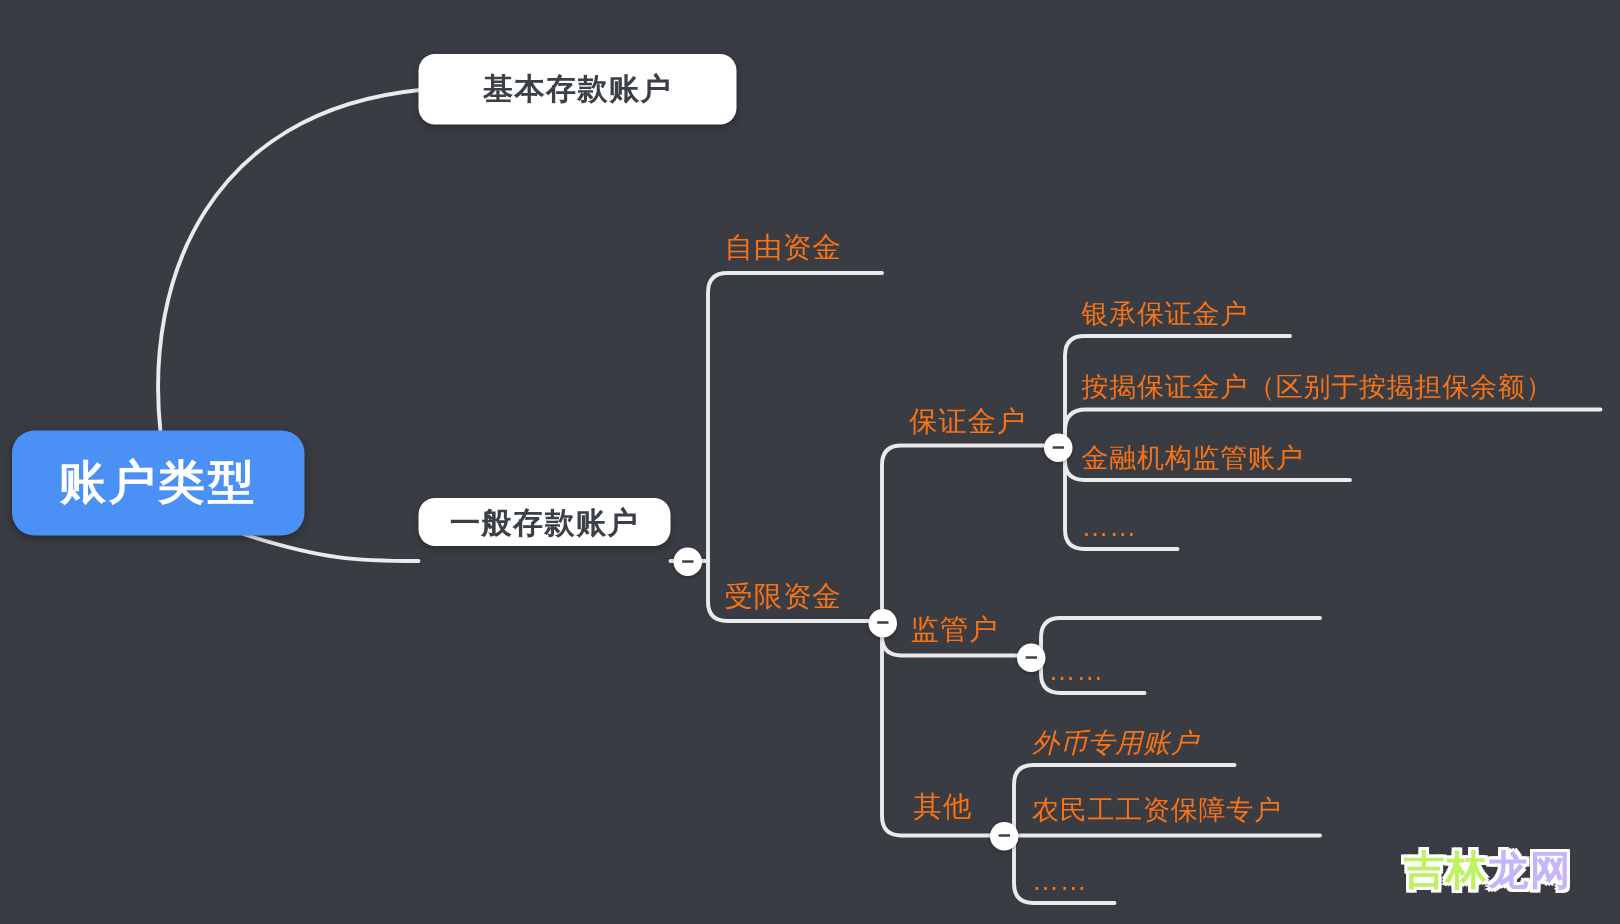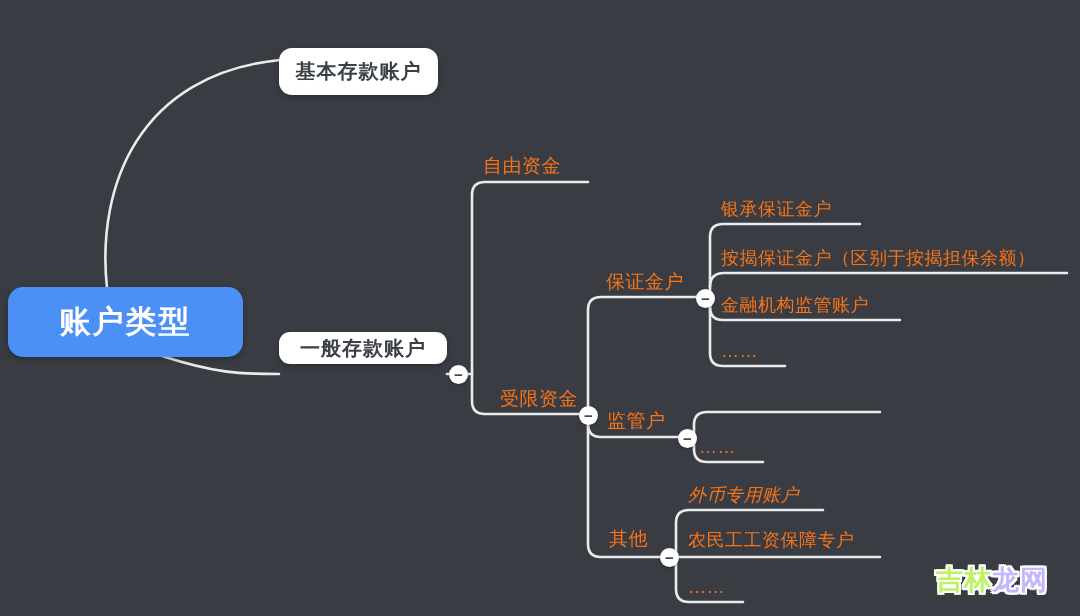--- a/index.html
+++ b/index.html
@@ -96,33 +96,33 @@
     <path d="M 860,224 L 723,224 Q 710,224 710,237 L 710,353 Q 710,366 723,366 L 785,366"></path>
     <path d="M 710,287 Q 710,273 724,273 L 1067,273"></path>
     <path d="M 710,307 Q 710,320 723,320 L 900,320"></path>
 
     <path d="M 880,412 L 707,412 Q 694,412 694,425 L 694,449 Q 694,462 707,462 L 763,462"></path>
 
     <path d="M 823,510 L 689,510 Q 676,510 676,523 L 676,589 Q 676,602 689,602 L 743,602"></path>
     <path d="M 670,557 L 880,557"></path>
   </svg>
 
-  <div class="root-box" style="left:8px;top:287px;width:235px;height:70px;">
+  <div class="root-box" style="left:8px;top:287px;width:195px;height:70px;">
     <span>账户类型</span>
   </div>
 
-  <div class="node-box" style="left:279px;top:48px;width:159px;height:47px;border-radius:13px;">
+  <div class="node-box" style="left:279px;top:36px;width:212px;height:47px;">
     <span>基本存款账户</span>
   </div>
   <div class="node-box" style="left:279px;top:332px;width:168px;height:32px;">
     <span>一般存款账户</span>
   </div>
 
   <div class="topic lv2" style="left:483px;top:154px;">自由资金</div>
-  <div class="topic lv2" style="left:500px;top:387px;">受限资金</div>
+  <div class="topic lv2" style="left:483px;top:387px;">受限资金</div>
 
   <div class="topic lv2" style="left:606px;top:270px;">保证金户</div>
   <div class="topic lv2" style="left:607px;top:409px;">监管户</div>
   <div class="topic lv2" style="left:609px;top:527px;">其他</div>
 
   <div class="topic lv3" style="left:721px;top:198px;">银承保证金户</div>
   <div class="topic lv3" style="left:721px;top:294px;">金融机构监管账户</div>
   <div class="topic lv3" style="left:721px;top:247px;">按揭保证金户（区别于按揭担保余额）</div>
   <div class="topic lv3" style="left:721px;top:340px;">……</div>
 

